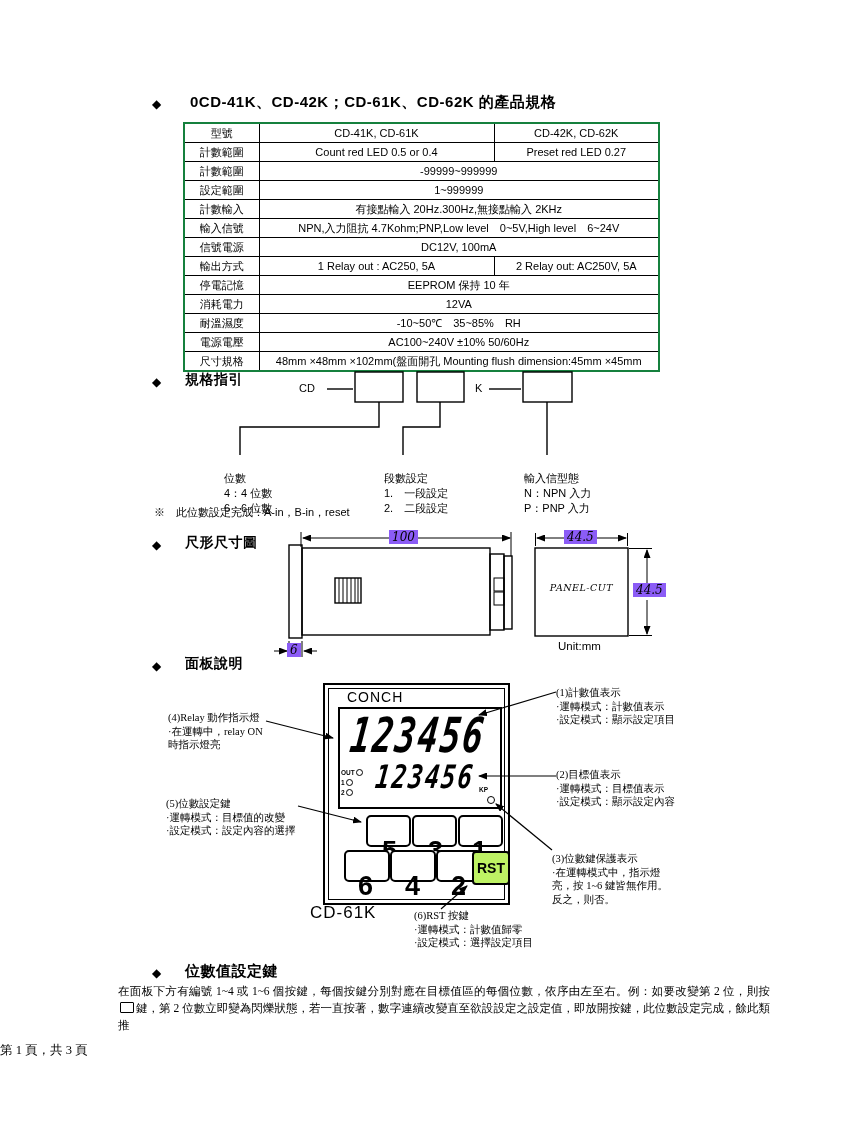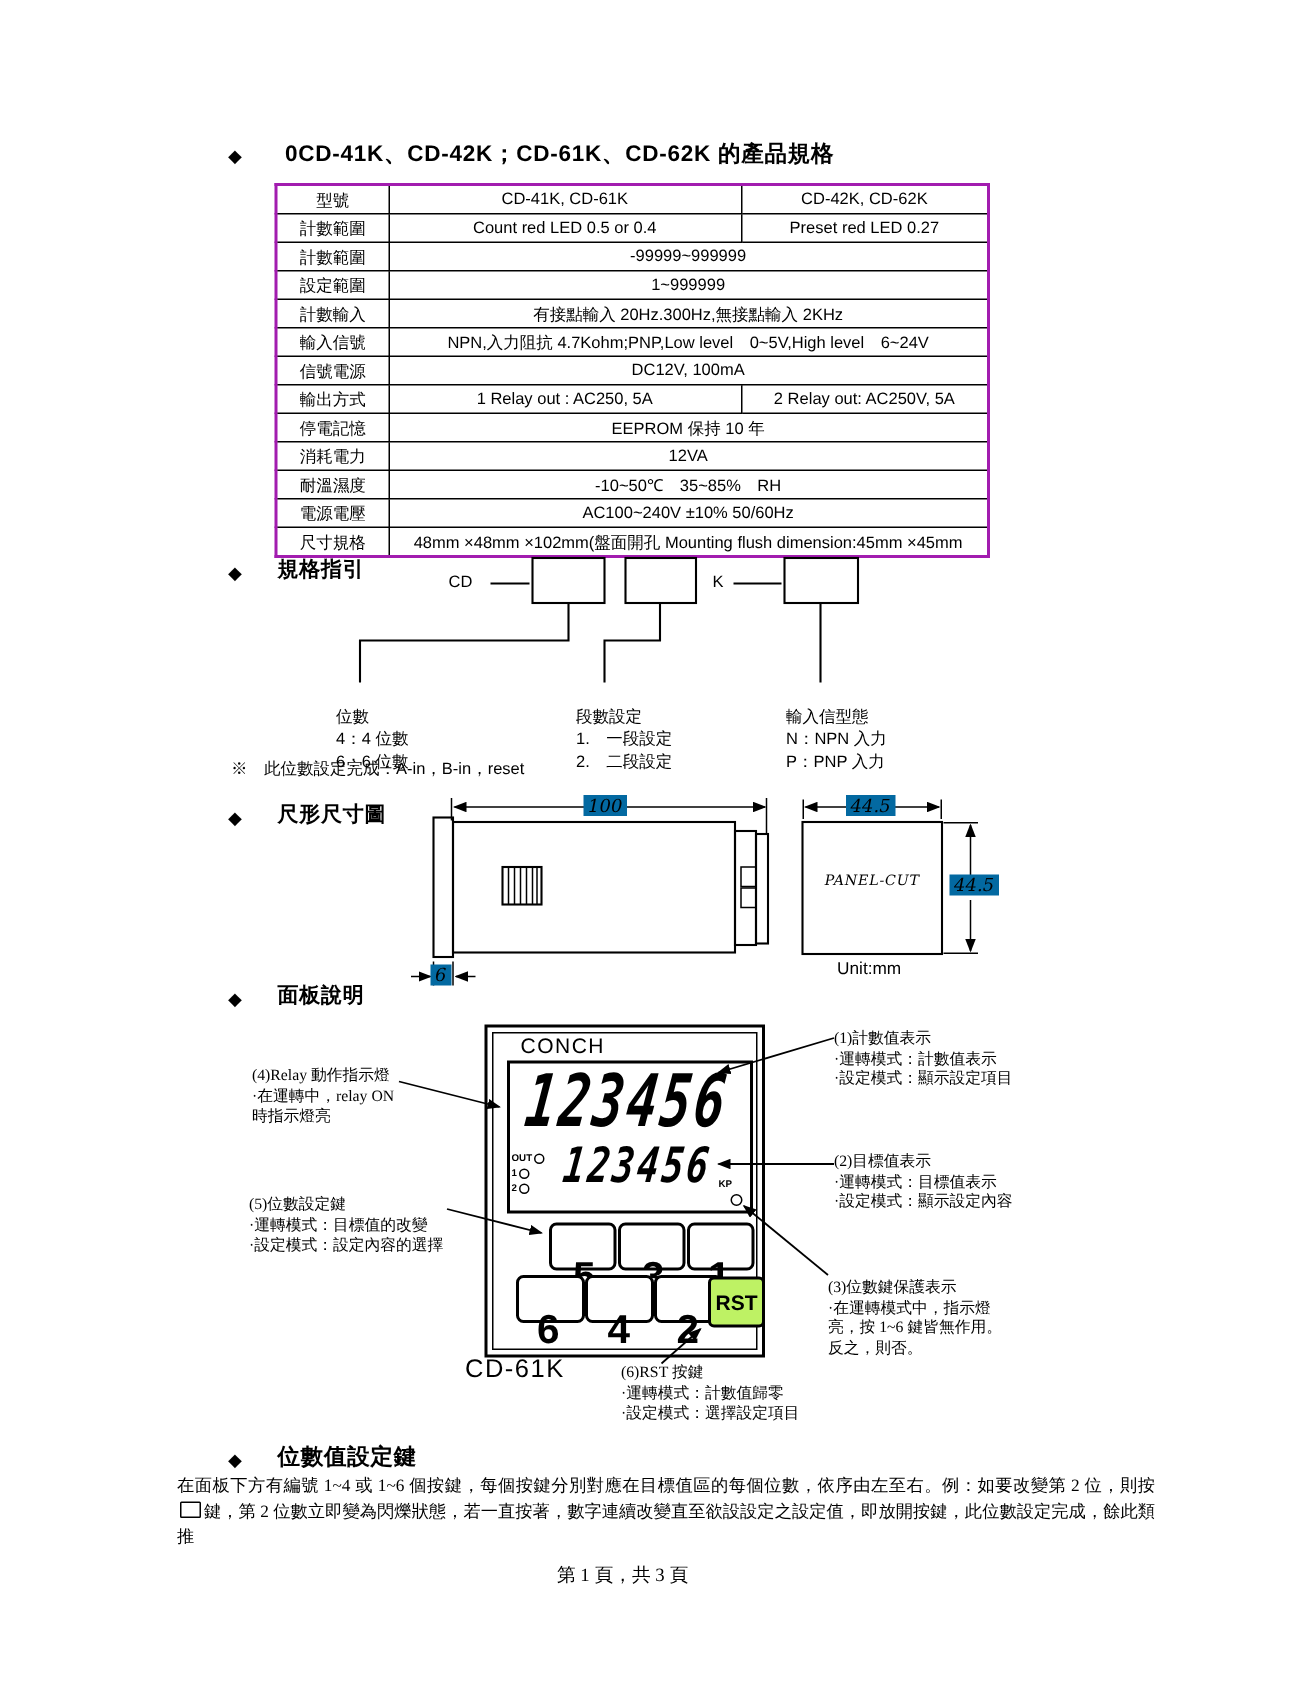--- a/index.html
+++ b/index.html
@@ -1,27 +1,27 @@
 <!DOCTYPE html>
 <html><head>
 <meta charset="utf-8">
 <style>
   html,body{margin:0;padding:0;background:#fff;}
   .page{position:relative;width:866px;height:1122px;background:#ffffff;color:#000;
         font-family:"Liberation Sans",sans-serif;overflow:hidden;}
   .abs{position:absolute;}
   .hd{font-weight:bold;font-size:15px;letter-spacing:.5px;white-space:nowrap;}
   .diamond{font-size:12px;}
-  table.spec{border-collapse:collapse;border:2px solid #a21caf;font-size:11px;table-layout:fixed;}
+  table.spec{border-collapse:collapse;border:2px solid #15803d;font-size:11px;table-layout:fixed;}
   table.spec td{border:1px solid #000;height:18px;text-align:center;padding:0 2px;
                 white-space:nowrap;overflow:hidden;}
   .small{font-size:11px;white-space:nowrap;}
   .grp{font-size:11px;line-height:15px;white-space:nowrap;margin-top:16px;}
   .dim{position:absolute;z-index:4;font-family:"DejaVu Serif",serif;font-style:italic;
-       font-size:12px;background:#0369a1;padding:0 3px;white-space:nowrap;}
+       font-size:12px;background:#8b5cf6;padding:0 3px;white-space:nowrap;}
   .plain{white-space:nowrap;}
   .ann{position:absolute;font-size:10.5px;line-height:13.5px;
        font-family:"Liberation Serif",serif;white-space:nowrap;}
   .panel-outer{position:absolute;border:2px solid #000;background:#fff;}
   .panel-inner{position:absolute;left:3px;top:3px;right:3px;bottom:3px;border:1px solid #000;}
   .display{position:absolute;border:2px solid #000;background:#fff;}
   .seg{position:absolute;font-family:"DejaVu Sans Mono",monospace;font-weight:bold;
        font-style:italic;text-align:center;white-space:nowrap;}
   .key{position:absolute;border:2px solid #000;border-radius:5px;background:#fff;}
   .bign{position:absolute;font-size:27px;font-weight:bold;line-height:27px;}
@@ -222,21 +222,21 @@
     <div>·設定模式：選擇設定項目</div>
   </div>
 
   <span class="abs diamond" style="left:152px;top:966px">◆</span>
   <div class="abs hd" style="left:185px;top:962px">位數值設定鍵</div>
 
   <div class="para" style="left:118px;top:983px;width:652px">
     <span>在面板下方有編號 1~4 或 1~6 個按鍵，每個按鍵分別對應在目標值區的每個位數，依序由左至右。例：如要改變第 2 位，則按 </span><span class="keybox"></span><span>鍵，第 2 位數立即變為閃爍狀態，若一直按著，數字連續改變直至欲設設定之設定值，即放開按鍵，此位數設定完成，餘此類推</span>
   </div>
 
-  <div class="abs" style="left:0;top:1042px;width:830px;text-align:center;font-family:'Liberation Serif',serif;font-size:12.5px">第 1 頁，共 3 頁</div>
+  <div class="abs" style="left:0;top:1042px;width:830px;text-align:left;font-family:'Liberation Serif',serif;font-size:12.5px">第 1 頁，共 3 頁</div>
 
   <svg class="lines" width="866" height="1122" viewBox="0 0 866 1122">
     <defs>
       <marker id="ah" markerUnits="userSpaceOnUse" markerWidth="9" markerHeight="7" refX="8" refY="3.5" orient="auto">
         <polygon points="0,0 9,3.5 0,7" fill="#000"></polygon>
       </marker>
     </defs>
     <g stroke="#000" fill="none" stroke-width="1.4">
 
       <line x1="327" y1="389" x2="353" y2="389"></line>

